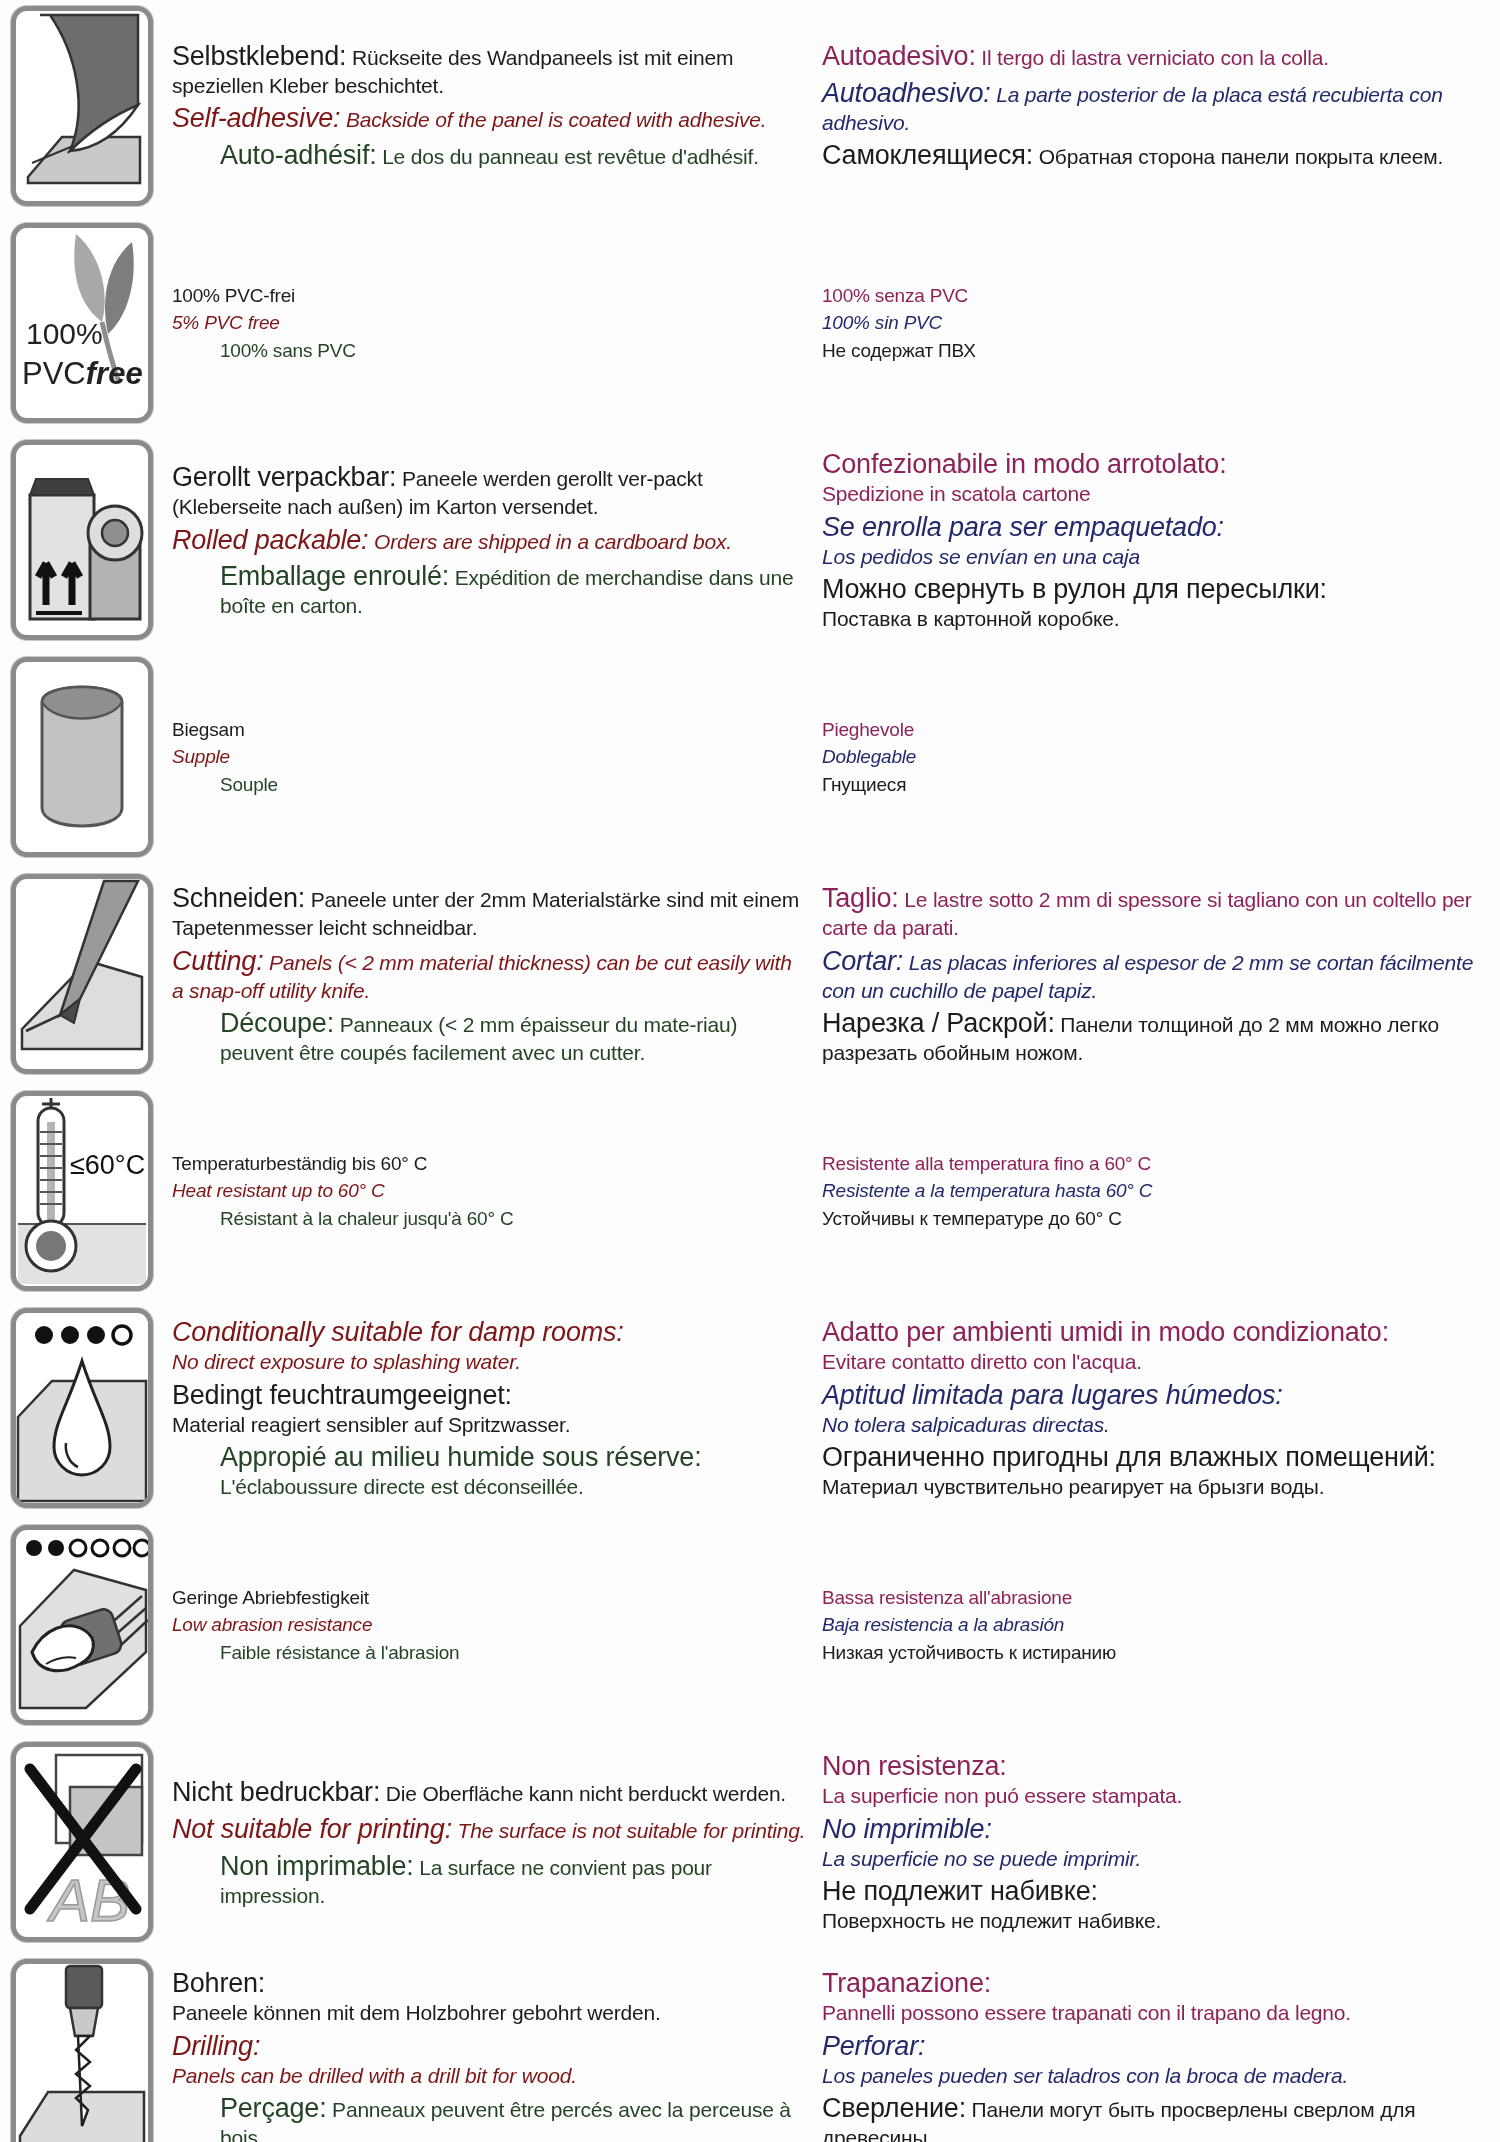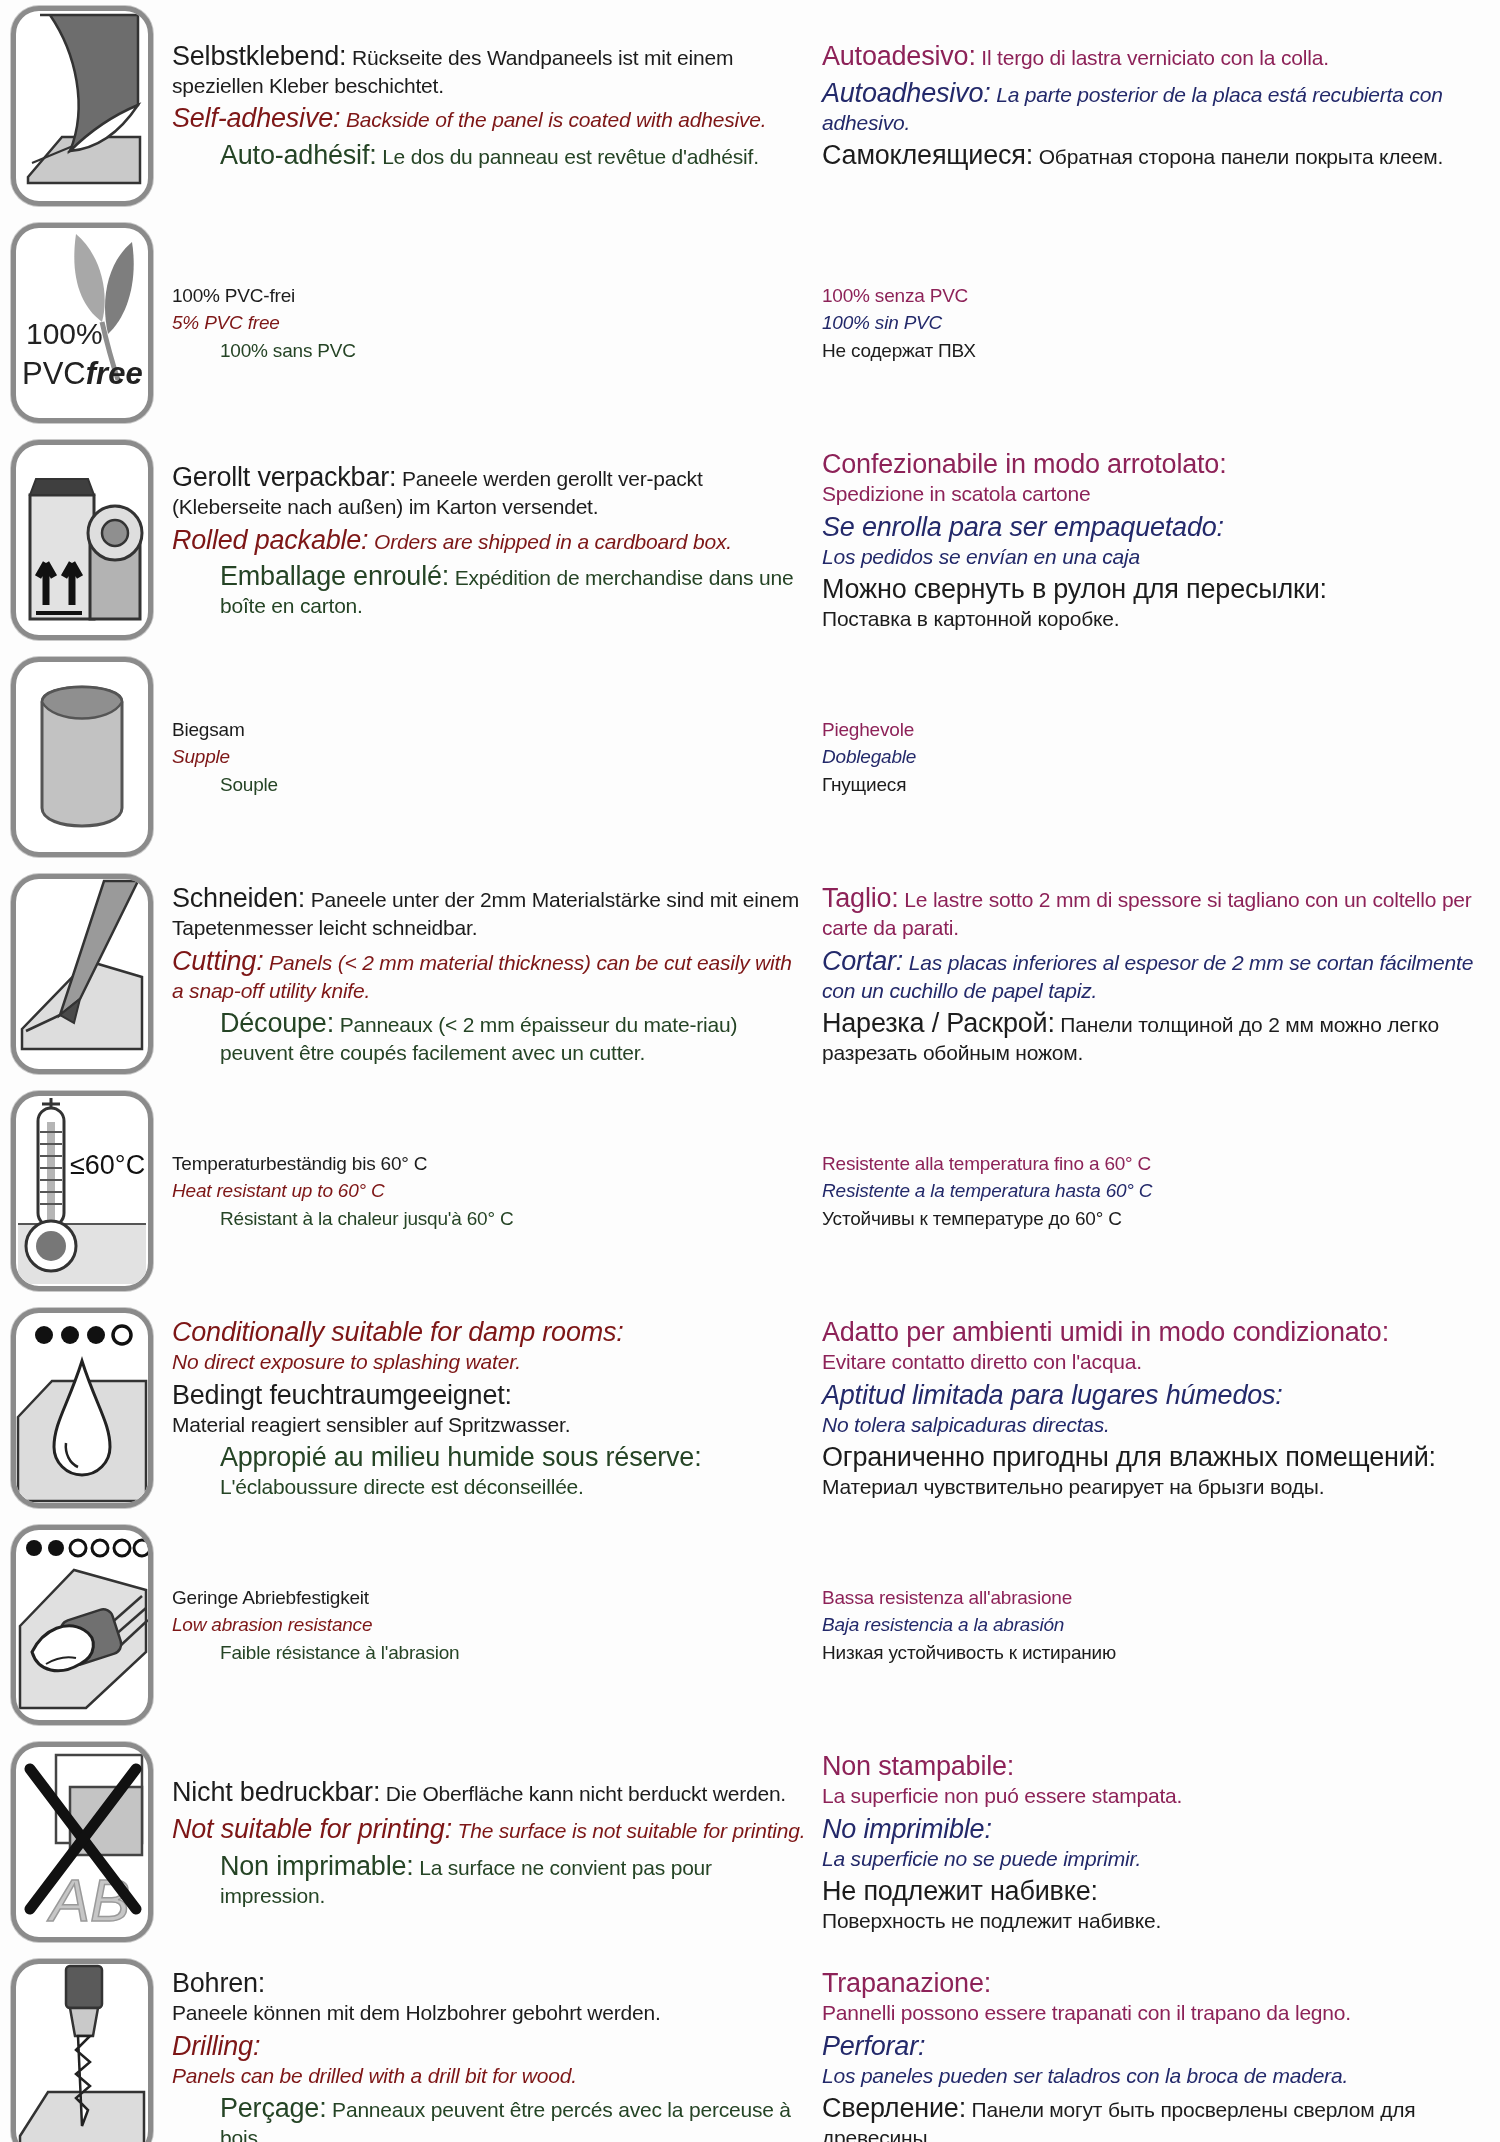--- a/index.html
+++ b/index.html
@@ -1,20 +1,20 @@
 <!DOCTYPE html>
 <html><head>
 <meta charset="utf-8">
 <style>
   html,body{margin:0;padding:0;background:#fdfdfd;}
   body{width:1500px;font-family:"Liberation Sans","DejaVu Sans",sans-serif;color:#1c1c1c;}
   .sheet{padding:6px 4px 8px 6px;}
   .feature-row{display:grid;grid-template-columns:152px 636px auto;column-gap:14px;align-items:center;min-height:196px;margin-bottom:17px;}
   .icon-cell{display:flex;align-items:center;justify-content:center;}
-  .icon-box{width:132px;height:190px;border:5px solid #8b8b8b;border-radius:28px;background:#fff;overflow:hidden;box-shadow:0 0 0 1px #c9c9c9;}
+  .icon-box{width:132px;height:190px;border:5px solid #8b8b8b;border-radius:16px;background:#fff;overflow:hidden;box-shadow:0 0 0 1px #c9c9c9;}
   .icon-box svg{display:block;width:100%;height:100%;}
   .txt-col{display:flex;flex-direction:column;justify-content:center;}
   .lang{margin:2px 0;font-size:21px;line-height:1.22;letter-spacing:-0.2px;}
   .lang .lead{font-size:27px;}
   .lang.solo{font-size:19px;}
   .de{color:#1c1c1c;}
   .en{color:#7d1616;font-style:italic;}
   .fr{color:#254425;margin-left:48px;}
   .it{color:#8d2258;}
   .es{color:#23296a;font-style:italic;}
@@ -244,21 +244,21 @@
   </g>
           </svg>
         </div>
       </div>
       <div class="txt-col">
         <p class="lang de"><span class="lead">Nicht bedruckbar:</span> <span>Die Oberfläche kann nicht berduckt werden.</span></p>
         <p class="lang en"><span class="lead">Not suitable for printing:</span> <span>The surface is not suitable for printing.</span></p>
         <p class="lang fr"><span class="lead">Non imprimable:</span> <span>La surface ne convient pas pour impression.</span></p>
       </div>
       <div class="txt-col">
-        <p class="lang it"><span class="lead">Non stampabile:</span><br><span>La superficie non puó essere stampata.</span></p>
+        <p class="lang it"><span class="lead">Non resistenza:</span><br><span>La superficie non puó essere stampata.</span></p>
         <p class="lang es"><span class="lead">No imprimible:</span><br><span>La superficie no se puede imprimir.</span></p>
         <p class="lang ru"><span class="lead">Не подлежит набивке:</span><br><span>Поверхность не подлежит набивке.</span></p>
       </div>
     </div>
     <div class="feature-row">
       <div class="icon-cell">
         <div class="icon-box">
           <svg viewBox="0 0 132 190">
   <polygon points="4,172 32,128 128,128 128,188 4,188" fill="#dcdcdc" stroke="#333" stroke-width="2.5"></polygon>
   <rect x="50" y="2" width="36" height="42" rx="4" fill="#5a5a5a" stroke="#333" stroke-width="2.5"></rect>

